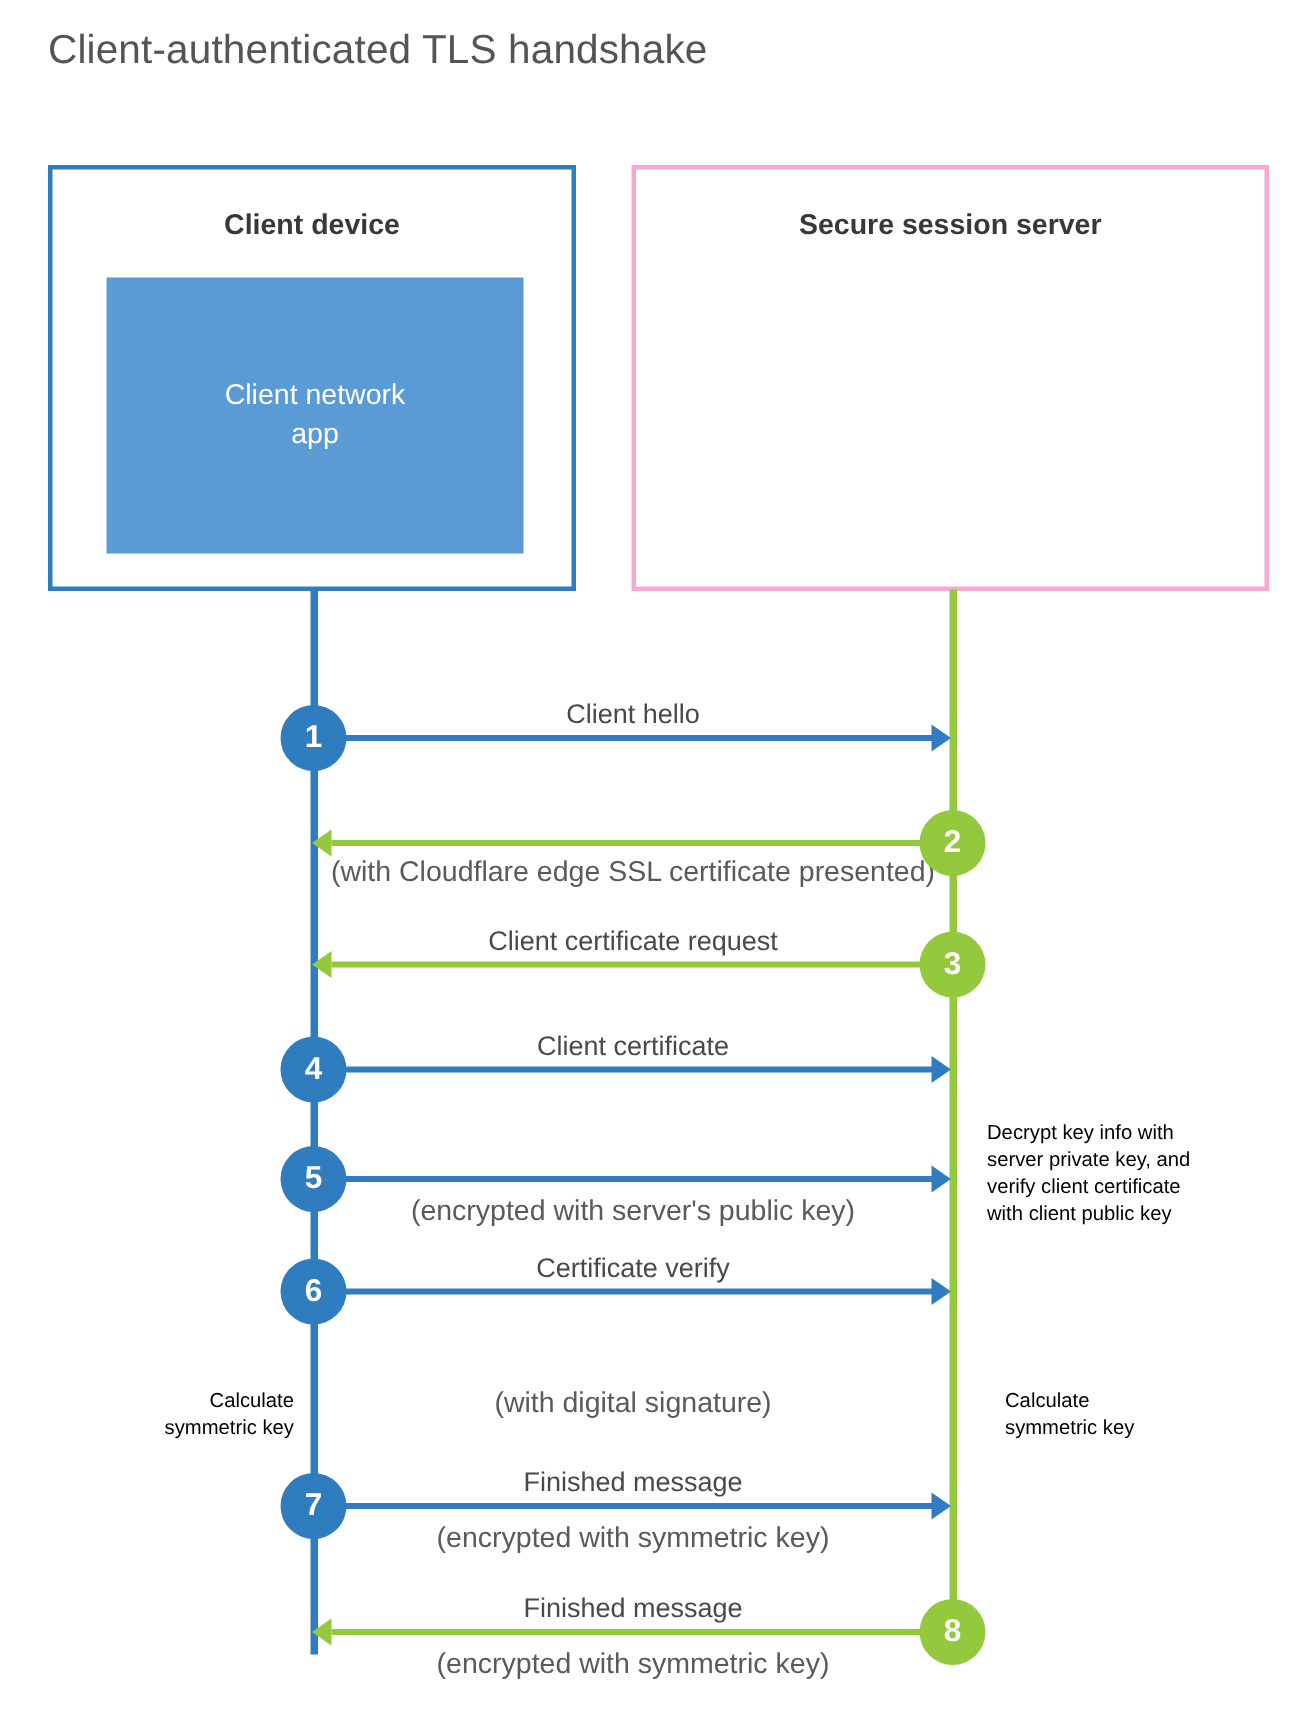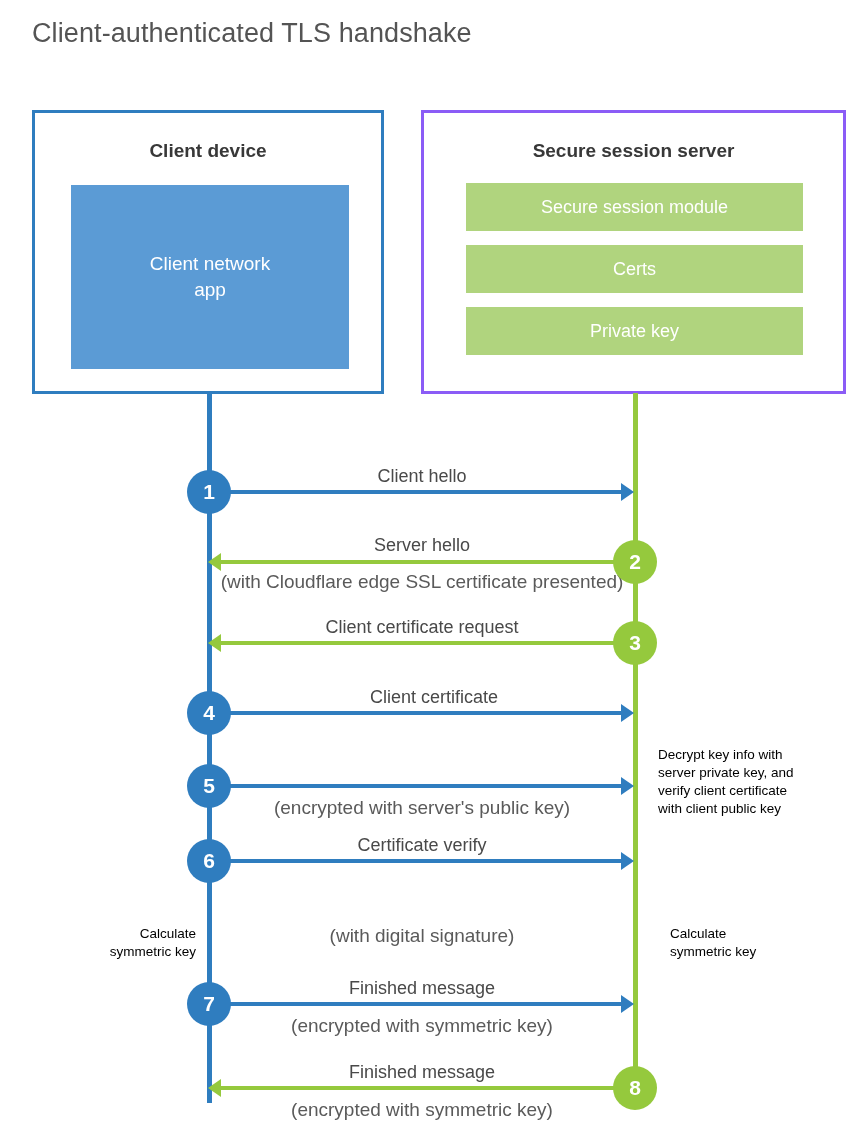--- a/index.html
+++ b/index.html
@@ -46,21 +46,21 @@
     top: 110px;
     width: 352px;
     height: 284px;
     border: 3px solid #2f7dbf;
   }
   .party-box.server {
     left: 421px;
     top: 110px;
     width: 425px;
     height: 284px;
-    border: 3px solid #8b5cf6;
+    border: 3px solid #f9a8d4;
   }
   .party-title {
     position: absolute;
     left: 0;
     right: 0;
     top: 27px;
     text-align: center;
     font-size: 19px;
     font-weight: bold;
     color: #383838;
@@ -184,59 +184,47 @@
 
   <div class="party-box client">
     <div class="party-title">Client device</div>
     <div class="client-app">
       <span>Client network<br>app</span>
     </div>
   </div>
 
   <div class="party-box server">
     <div class="party-title">Secure session server</div>
-    <div class="server-rows">
-      <div class="server-row">
-        <span>Secure session module</span>
-      </div>
-      <div class="server-row">
-        <span>Certs</span>
-      </div>
-      <div class="server-row">
-        <span>Private key</span>
-      </div>
-    </div>
   </div>
 
   <div class="lifeline client"></div>
   <div class="lifeline server"></div>
 
   <div class="msg-label" style="left:210px; top:466px; width:424px;">Client hello</div>
   <div class="arrow-line blue" style="left:228px; top:490px; width:394px;"></div>
   <div class="arrow-head right blue" style="left:621px; top:483px;"></div>
   <div class="step-circle blue" style="left:187px; top:470px;">
     <span>1</span>
   </div>
 
-  <div class="msg-label" style="left:210px; top:535px; width:424px;">Server hello</div>
   <div class="arrow-line green" style="left:221px; top:560px; width:412px;"></div>
   <div class="arrow-head left green" style="left:208px; top:553px;"></div>
   <div class="msg-sub" style="left:210px; top:571px; width:424px;">(with Cloudflare edge SSL certificate presented)</div>
   <div class="step-circle green" style="left:613px; top:540px;">
     <span>2</span>
   </div>
 
   <div class="msg-label" style="left:210px; top:617px; width:424px;">Client certificate request</div>
   <div class="arrow-line green" style="left:221px; top:641px; width:412px;"></div>
   <div class="arrow-head left green" style="left:208px; top:634px;"></div>
   <div class="step-circle green" style="left:613px; top:621px;">
     <span>3</span>
   </div>
 
-  <div class="msg-label" style="left:222px; top:687px; width:424px;">Client certificate</div>
+  <div class="msg-label" style="left:210px; top:687px; width:424px;">Client certificate</div>
   <div class="arrow-line blue" style="left:228px; top:711px; width:394px;"></div>
   <div class="arrow-head right blue" style="left:621px; top:704px;"></div>
   <div class="step-circle blue" style="left:187px; top:691px;">
     <span>4</span>
   </div>
 
   <div class="arrow-line blue" style="left:228px; top:784px; width:394px;"></div>
   <div class="arrow-head right blue" style="left:621px; top:777px;"></div>
   <div class="msg-sub" style="left:210px; top:797px; width:424px;text-align:center;">(encrypted with server's public key)</div>
   <div class="step-circle blue" style="left:187px; top:764px;">

